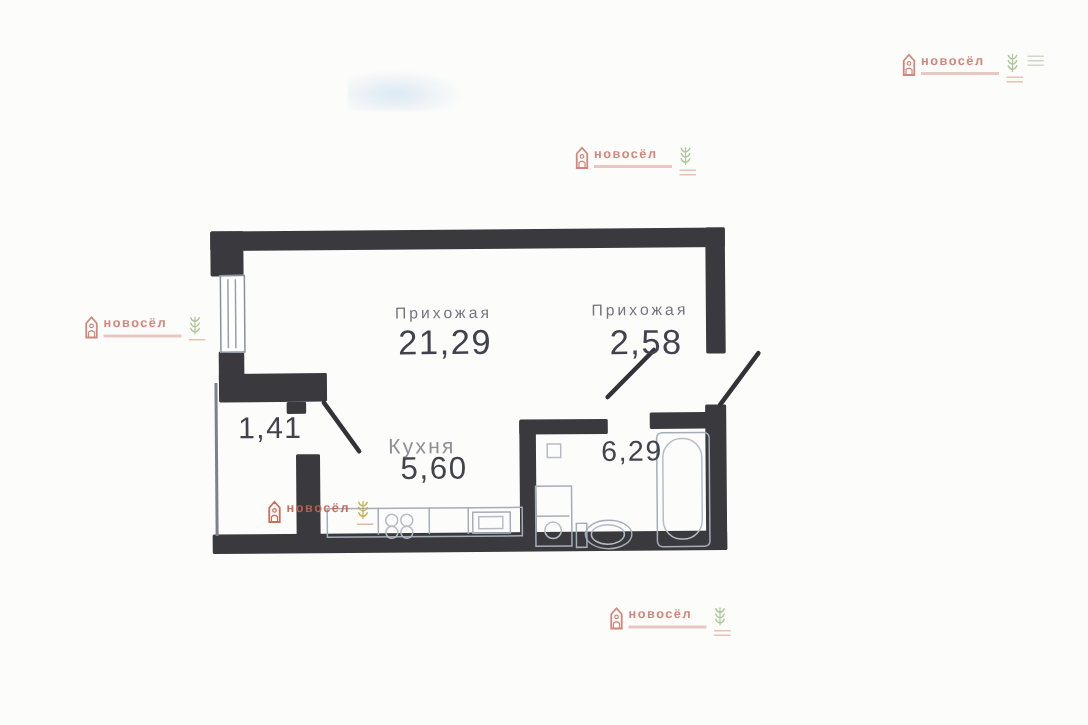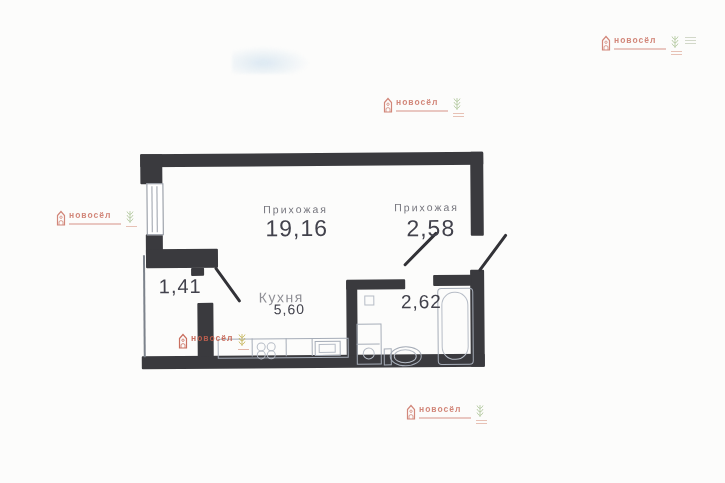--- a/index.html
+++ b/index.html
@@ -99,31 +99,31 @@
     <div class="fx2" style="left:441px;top:293px;width:25px;height:66px;border-radius:13px"></div>
     <div class="fx" style="left:356px;top:324px;width:23px;height:39px"></div>
     <div class="tl" style="left:356px;top:344px;width:23px;height:1px;background:#a6adb8"></div>
     <div class="fx2 circle" style="left:362px;top:348px;width:10px;height:10px"></div>
     <div class="fx" style="left:383px;top:349px;width:6px;height:15px"></div>
     <div class="fx circle" style="left:389px;top:347px;width:30px;height:18px"></div>
     <div class="fx2 circle" style="left:393px;top:350px;width:21px;height:12px"></div>
     <div class="fx2" style="left:364px;top:296px;width:8px;height:8px"></div>
 
     <div class="room-name" style="left:296px;top:203px">Прихожая</div>
-    <div class="room-area" style="left:297px;top:215px">19,16</div>
+    <div class="room-area" style="left:297px;top:215px">21,29</div>
 
     <div class="room-name" style="left:427px;top:202px">Прихожая</div>
     <div class="room-area" style="left:431px;top:216px">2,58</div>
 
     <div class="room-area" style="left:180px;top:274px;font-size:20px">1,41</div>
 
     <div class="room-name" style="left:281px;top:289px;font-size:14px;letter-spacing:1.5px;color:#8f8f95">Кухня</div>
-    <div class="room-area" style="left:289px;top:301px;font-size:14px">5,60</div>
-
-    <div class="room-area" style="left:421px;top:292px;font-size:19px">2,62</div>
+    <div class="room-area" style="left:289px;top:301px;font-size:21px">5,60</div>
+
+    <div class="room-area" style="left:421px;top:292px;font-size:19px">6,29</div>
   </div>
 
   <div class="wm" style="left:601px;top:35px">
     <svg class="wm-house" viewBox="0 0 20 32">
       <path d="M3 10 L10 2 L17 10 V29 H3 Z" fill="none" stroke="currentColor" stroke-width="2.4"></path>
       <circle cx="10" cy="13.5" r="2.4" fill="none" stroke="currentColor" stroke-width="1.6"></circle>
       <path d="M6 29 V22 Q10 18 14 22 V29" fill="none" stroke="currentColor" stroke-width="1.6"></path>
     </svg>
     <div class="col">
       <div class="wm-brand">новосёл</div>

